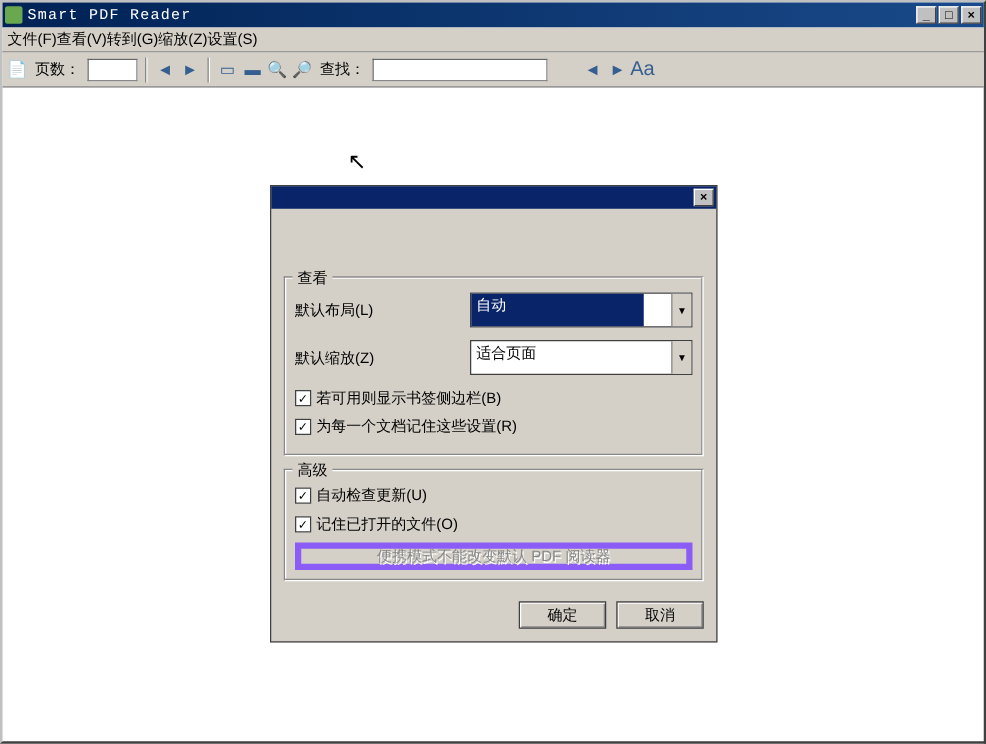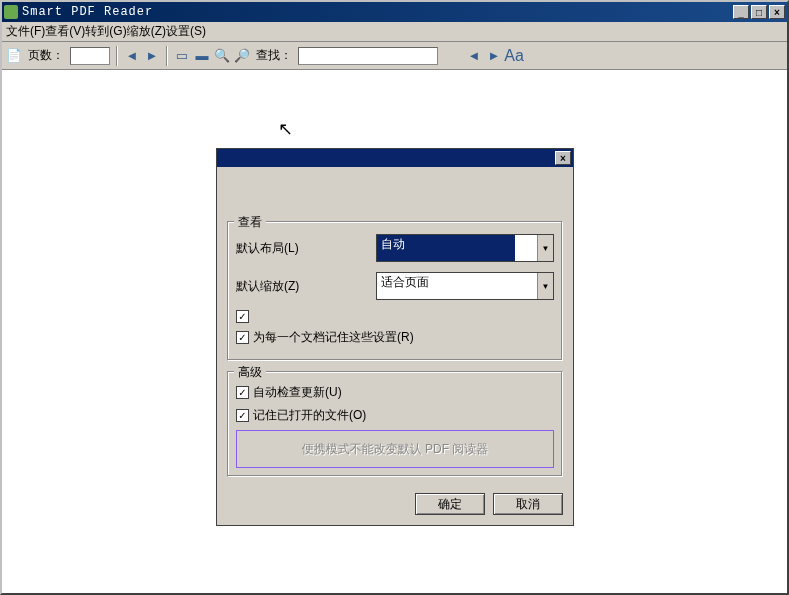--- a/index.html
+++ b/index.html
@@ -211,22 +211,22 @@
     border: 1px solid #404040;
     background: #fff;
     display: flex;
     align-items: center;
     justify-content: center;
     font-size: 10px;
     cursor: pointer;
   }
 
   .disabled-btn {
-    height: 38px;
-    border: 1px solid #8b5cf6;
+    height: 22px;
+    border: 5px solid #8b5cf6;
     display: flex;
     align-items: center;
     justify-content: center;
     color: #888;
     margin-top: 4px;
     text-shadow: 1px 1px 0 #fff;
   }
 
   .dialog-buttons {
     display: flex;
@@ -317,20 +317,21 @@
       <div class="form-row">
         <div class="form-label">默认缩放(Z)</div>
         <div class="combo">
           <div class="combo-text">适合页面</div>
           <div class="combo-arrow">▼</div>
         </div>
       </div>
 
       <div class="check-row">
         <div class="checkbox">✓</div>
+        <div class="check-label">若可用则显示书签侧边栏(B)</div>
       </div>
 
       <div class="check-row">
         <div class="checkbox">✓</div>
         <div class="check-label">为每一个文档记住这些设置(R)</div>
       </div>
     </div>
 
     <div class="groupbox">
       <div class="groupbox-legend">高级</div>

